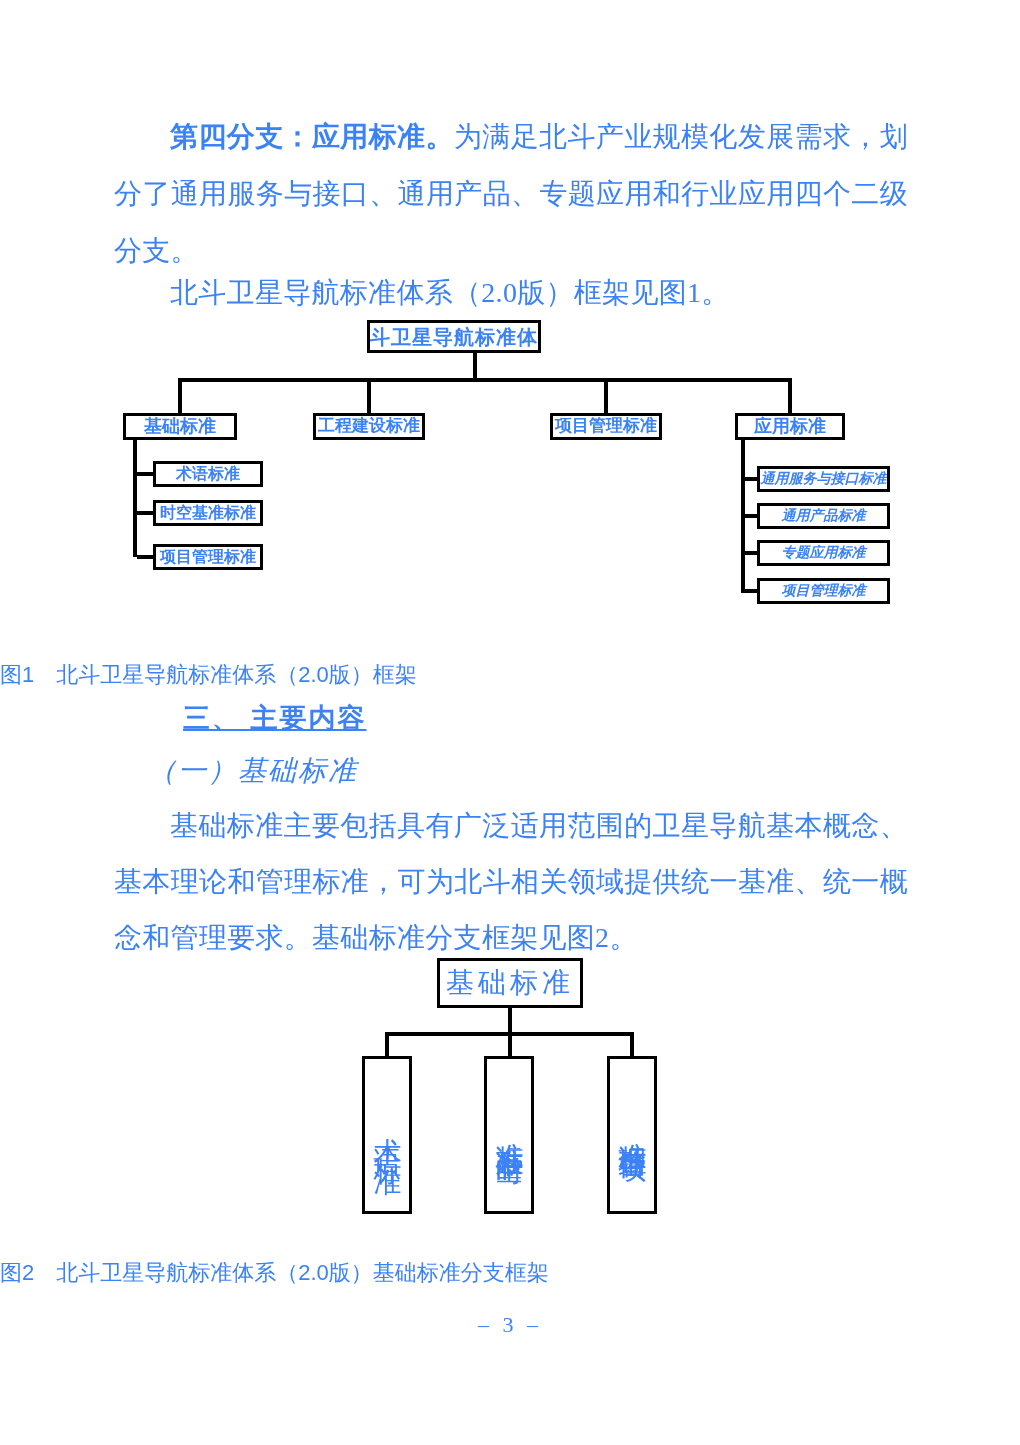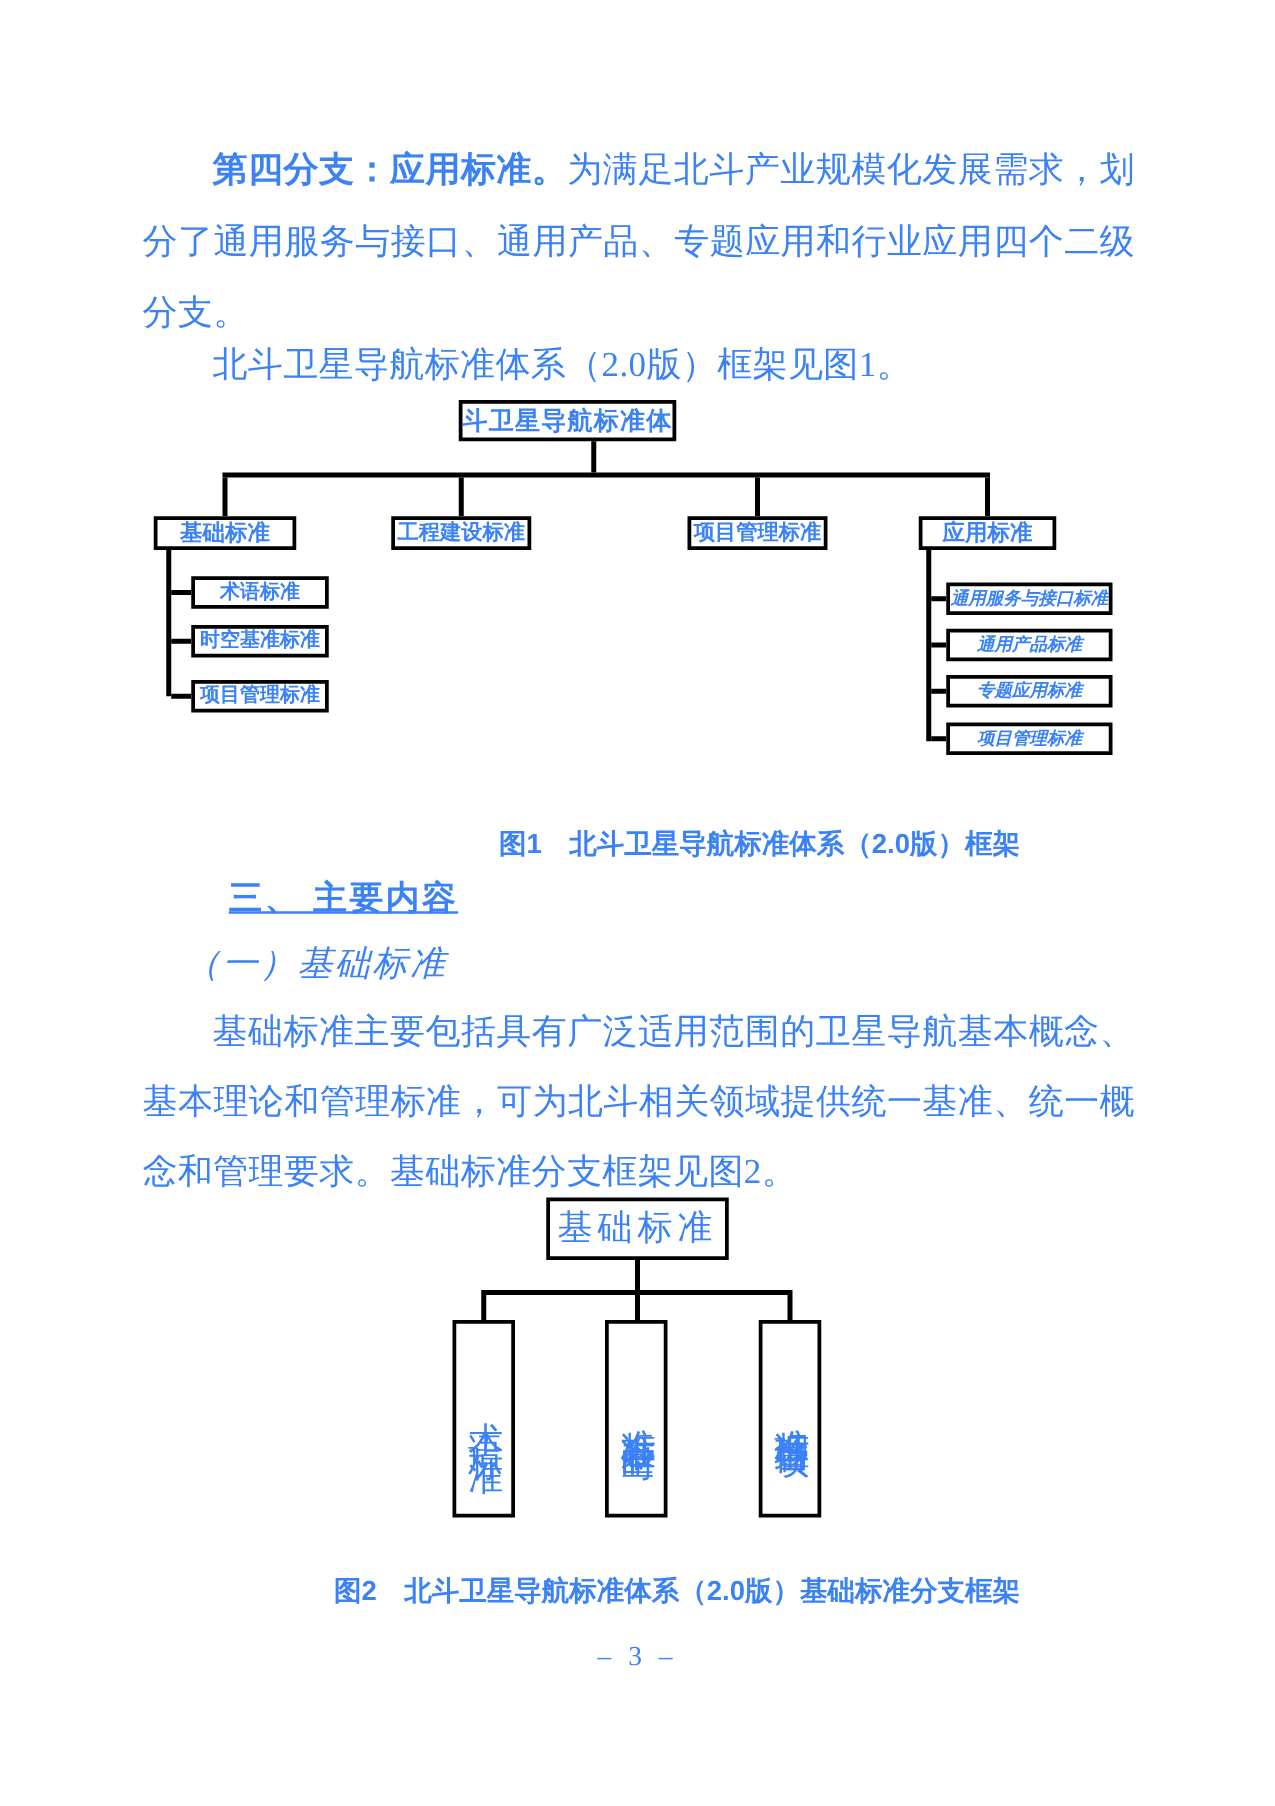--- a/index.html
+++ b/index.html
@@ -40,23 +40,23 @@
     font-weight: normal;
     font-size: 28px;
     letter-spacing: 2px;
     font-style: italic;
   }
   .caption {
     position: absolute;
     left: 0;
     width: 816px;
     margin: 0;
-    text-align: right;
+    text-align: left;
     font-family: "Liberation Sans", "DejaVu Sans", sans-serif;
-    font-weight: bold;
+    font-weight: normal;
     font-size: 22px;
   }
   .figure { position: absolute; left: 0; width: 1020px; }
   .node {
     position: absolute;
     box-sizing: border-box;
     border: 3px solid #000;
     background: #fff;
     display: flex;
     align-items: center;

